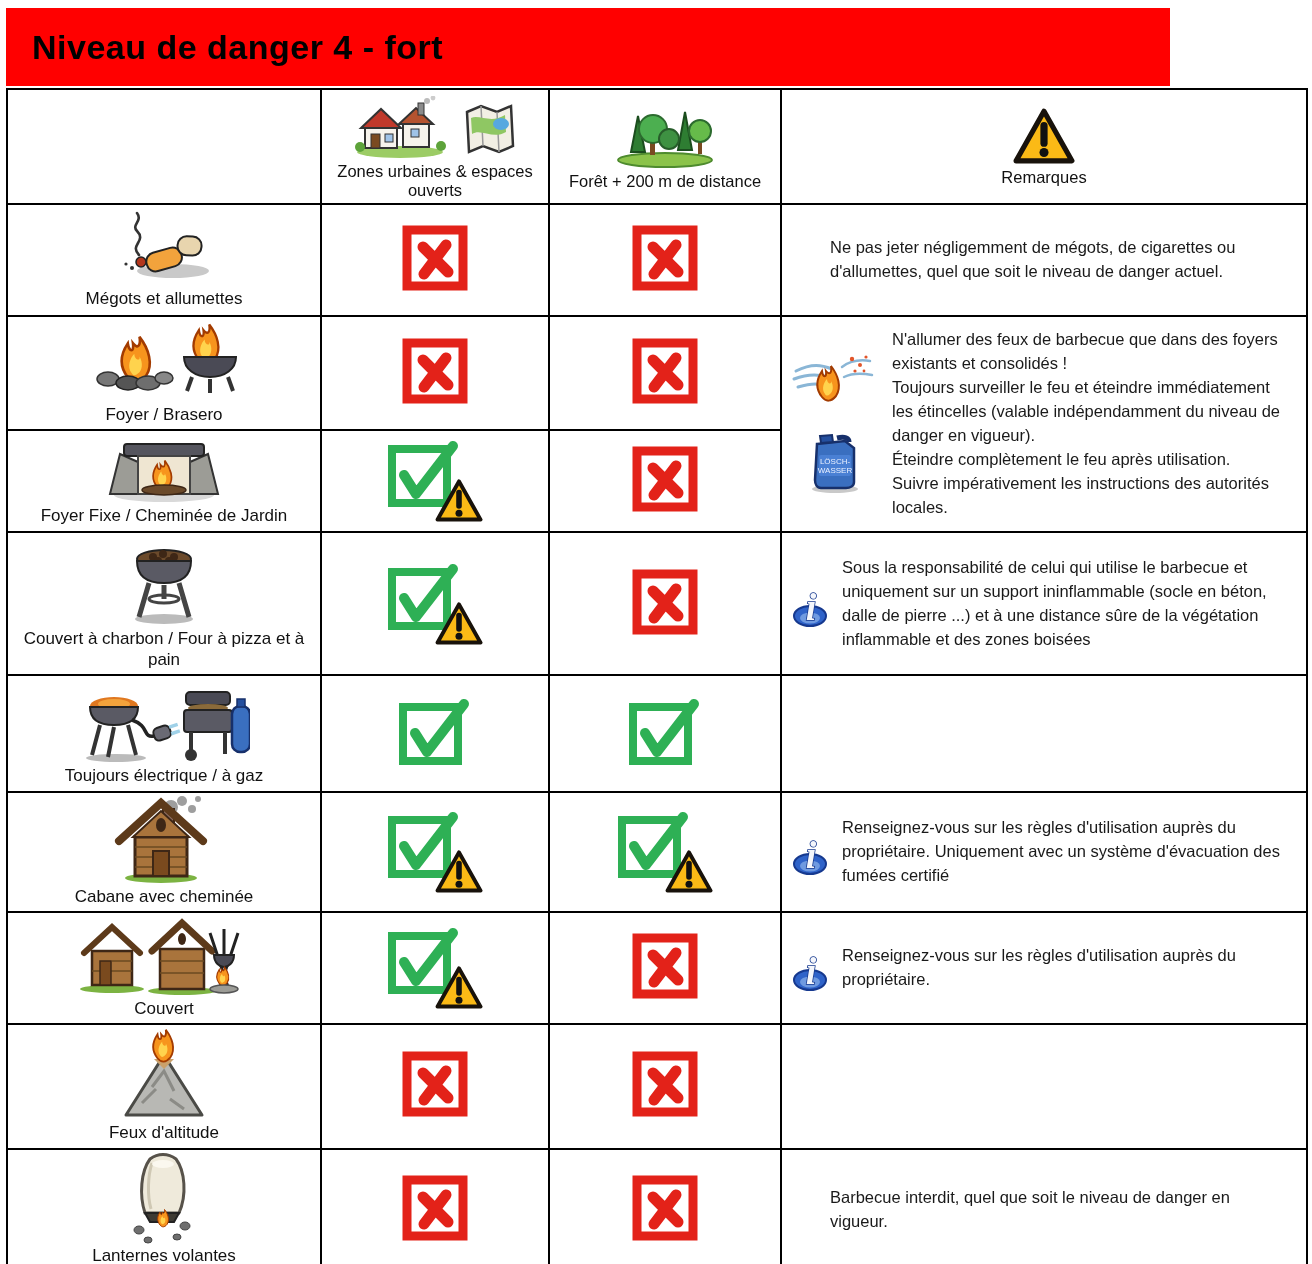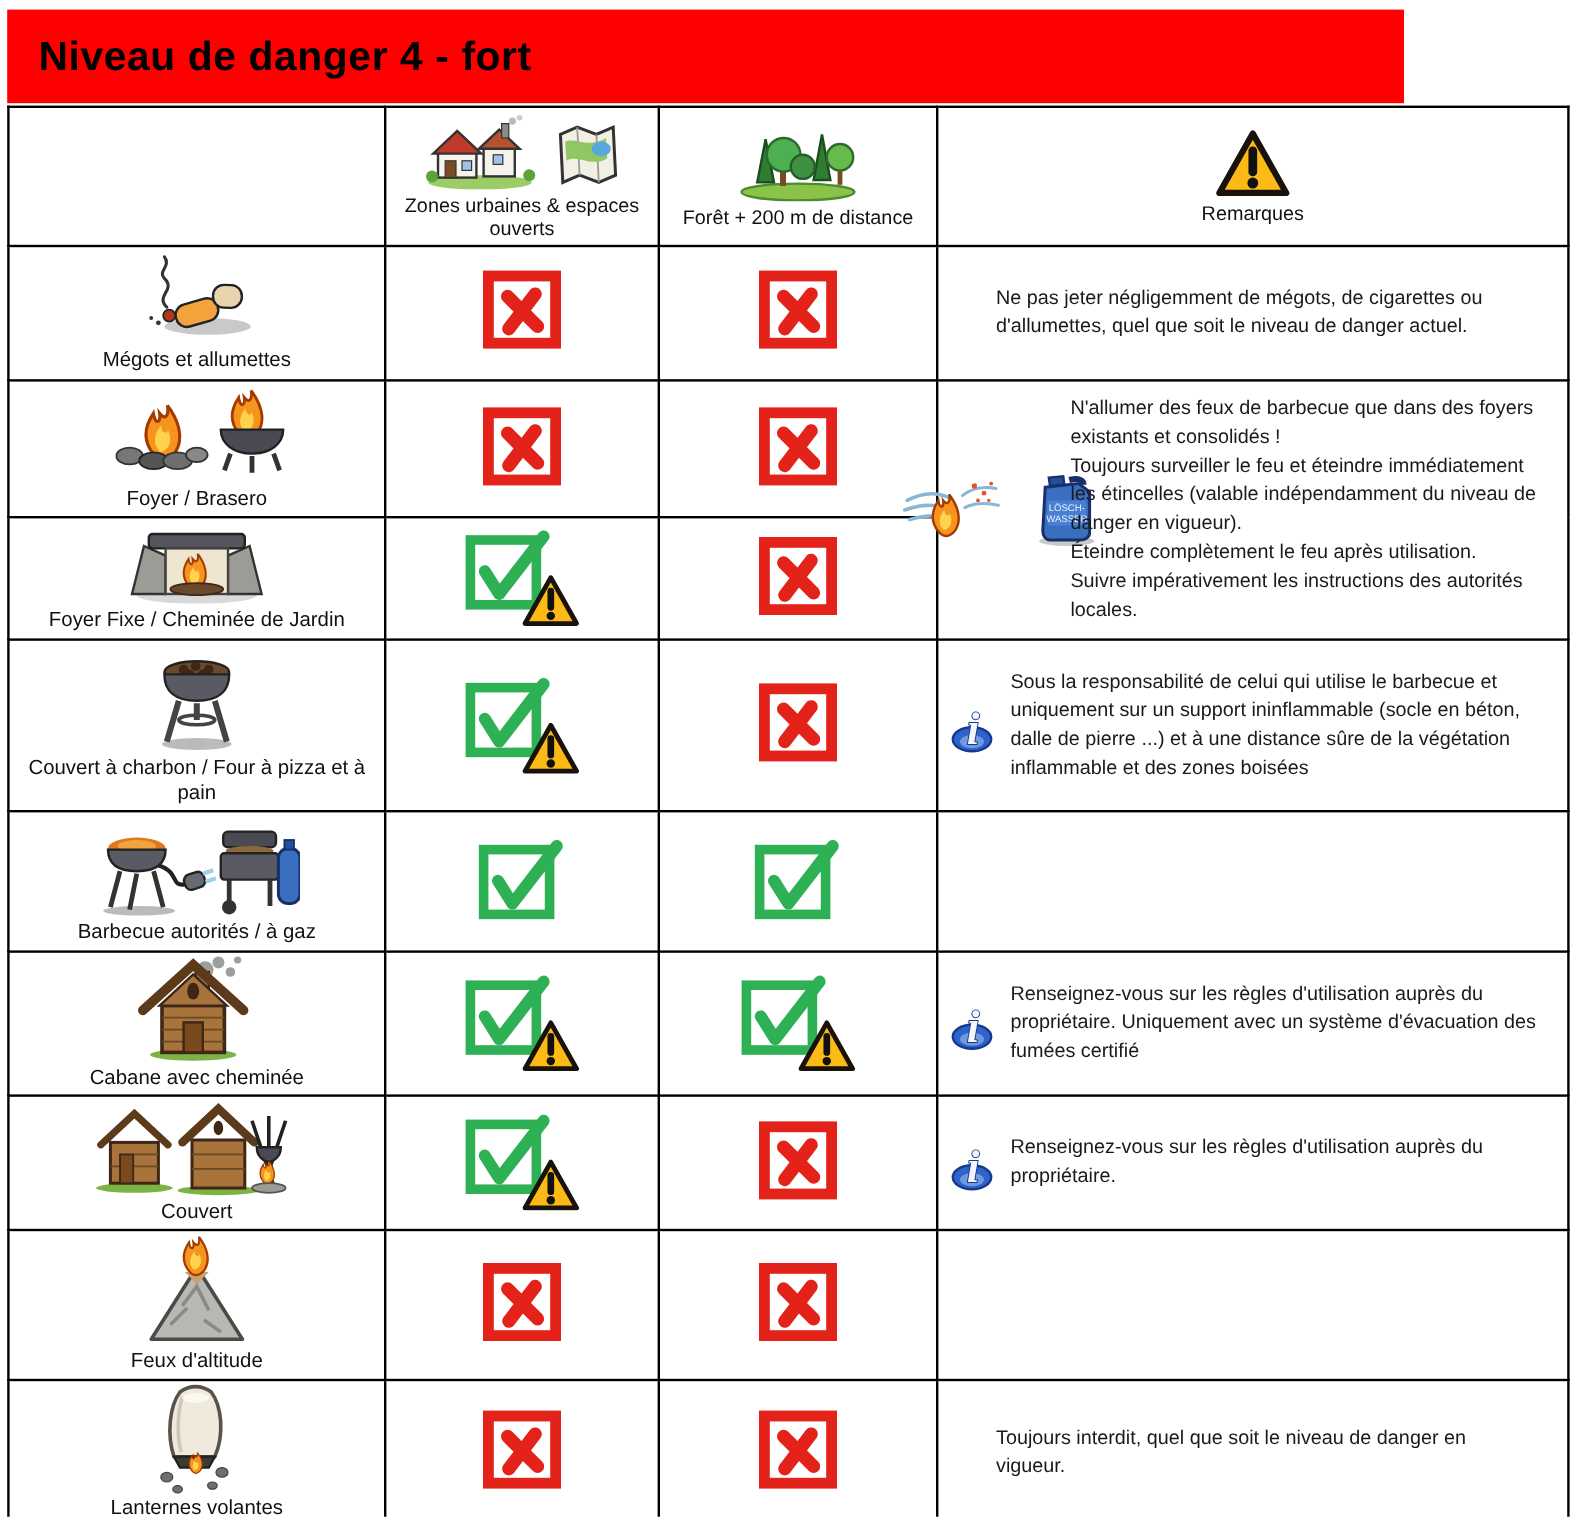--- a/index.html
+++ b/index.html
@@ -17,21 +17,21 @@
   .c-act{}
   .actwrap{display:flex;flex-direction:column;align-items:center;justify-content:flex-end;height:100%;}
   .act-icon{display:flex;align-items:flex-end;justify-content:center;margin:auto 0 0 0;}
   .act-label{font-size:17px;text-align:center;line-height:1.2;padding:2px 10px 4px 10px;color:#111;}
   .c-status{text-align:center;}
   .statwrap{display:inline-block;position:relative;vertical-align:middle;}
   .combo{width:96px;height:86px;}
   .combo .warn{position:absolute;right:0;bottom:-2px;}
   .c-remark{}
   .rwrap{display:flex;align-items:center;height:100%;}
-  .ricons{display:flex;align-items:center;justify-content:center;gap:22px;flex:none;}
+  .ricons{display:flex;flex-direction:column;align-items:center;justify-content:center;gap:22px;flex:none;}
   .rtext{flex:1;font-size:16.5px;line-height:1.45;color:#1a1a1a;padding:6px 14px 6px 4px;}
   .rtext.indent{padding-left:48px;padding-right:30px;}
   .rline{margin:0;}
 </style>
 </head>
 <body>
 
 <div class="page">
   <div class="banner" style="background: rgb(255, 0, 0);">
     <span class="title">Niveau de danger 4 - fort</span>
@@ -318,21 +318,21 @@
                     <rect x="8" y="16" width="44" height="13" rx="4" fill="#4a4a55" stroke="#222" stroke-width="2"></rect>
                     <ellipse cx="30" cy="32" rx="20" ry="4" fill="#8a6a3a"></ellipse>
                     <rect x="6" y="34" width="48" height="22" rx="3" fill="#5a5a64" stroke="#222" stroke-width="2"></rect>
                     <path d="M13 56 L13 78 M47 56 L47 78" stroke="#333" stroke-width="4"></path>
                     <circle cx="13" cy="79" r="6" fill="#333"></circle>
                     <rect x="54" y="30" width="18" height="46" rx="8" fill="#3a6fc0" stroke="#17306b" stroke-width="2.5"></rect>
                     <rect x="59" y="23" width="8" height="8" fill="#244f9e" stroke="#17306b" stroke-width="1.5"></rect>
                   </g>
                 </svg>
               </span>
-        <span class="act-label">Barbecue autorités / à gaz</span>
+        <span class="act-label">Toujours électrique / à gaz</span>
       </div>
     </td>
     <td class="c-status"><span class="statwrap"><svg width="74" height="70" viewBox="0 0 74 70">
                 <rect x="5" y="11" width="55" height="54" fill="#fff" stroke="#2eb055" stroke-width="8"></rect>
                 <path d="M17 37 L29 56 L66 8" stroke="#2eb055" stroke-width="10" fill="none" stroke-linecap="round" stroke-linejoin="round"></path>
               </svg></span></td>
     <td class="c-status"><span class="statwrap"><svg width="74" height="70" viewBox="0 0 74 70">
                 <rect x="5" y="11" width="55" height="54" fill="#fff" stroke="#2eb055" stroke-width="8"></rect>
                 <path d="M17 37 L29 56 L66 8" stroke="#2eb055" stroke-width="10" fill="none" stroke-linecap="round" stroke-linejoin="round"></path>
               </svg></span></td>
@@ -514,21 +514,21 @@
                 <rect x="5" y="5" width="56" height="56" fill="#fff" stroke="#e32219" stroke-width="9"></rect>
                 <path d="M21 22 L46 47 M44 20 L22 49" stroke="#e32219" stroke-width="11" stroke-linecap="round" fill="none"></path>
               </svg></span></td>
     <td class="c-status"><span class="statwrap"><svg width="66" height="66" viewBox="0 0 66 66">
                 <rect x="5" y="5" width="56" height="56" fill="#fff" stroke="#e32219" stroke-width="9"></rect>
                 <path d="M21 22 L46 47 M44 20 L22 49" stroke="#e32219" stroke-width="11" stroke-linecap="round" fill="none"></path>
               </svg></span></td>
     <td class="c-remark">
             <div class="rwrap">
               <div class="rtext indent">
-                <div class="rline">Toujours interdit, quel que soit le niveau de danger en vigueur.</div>
+                <div class="rline">Barbecue interdit, quel que soit le niveau de danger en vigueur.</div>
               </div>
             </div>
           </td>
   </tr>
 
 </tbody>
   </table>
 </div>
 
 </body></html>

